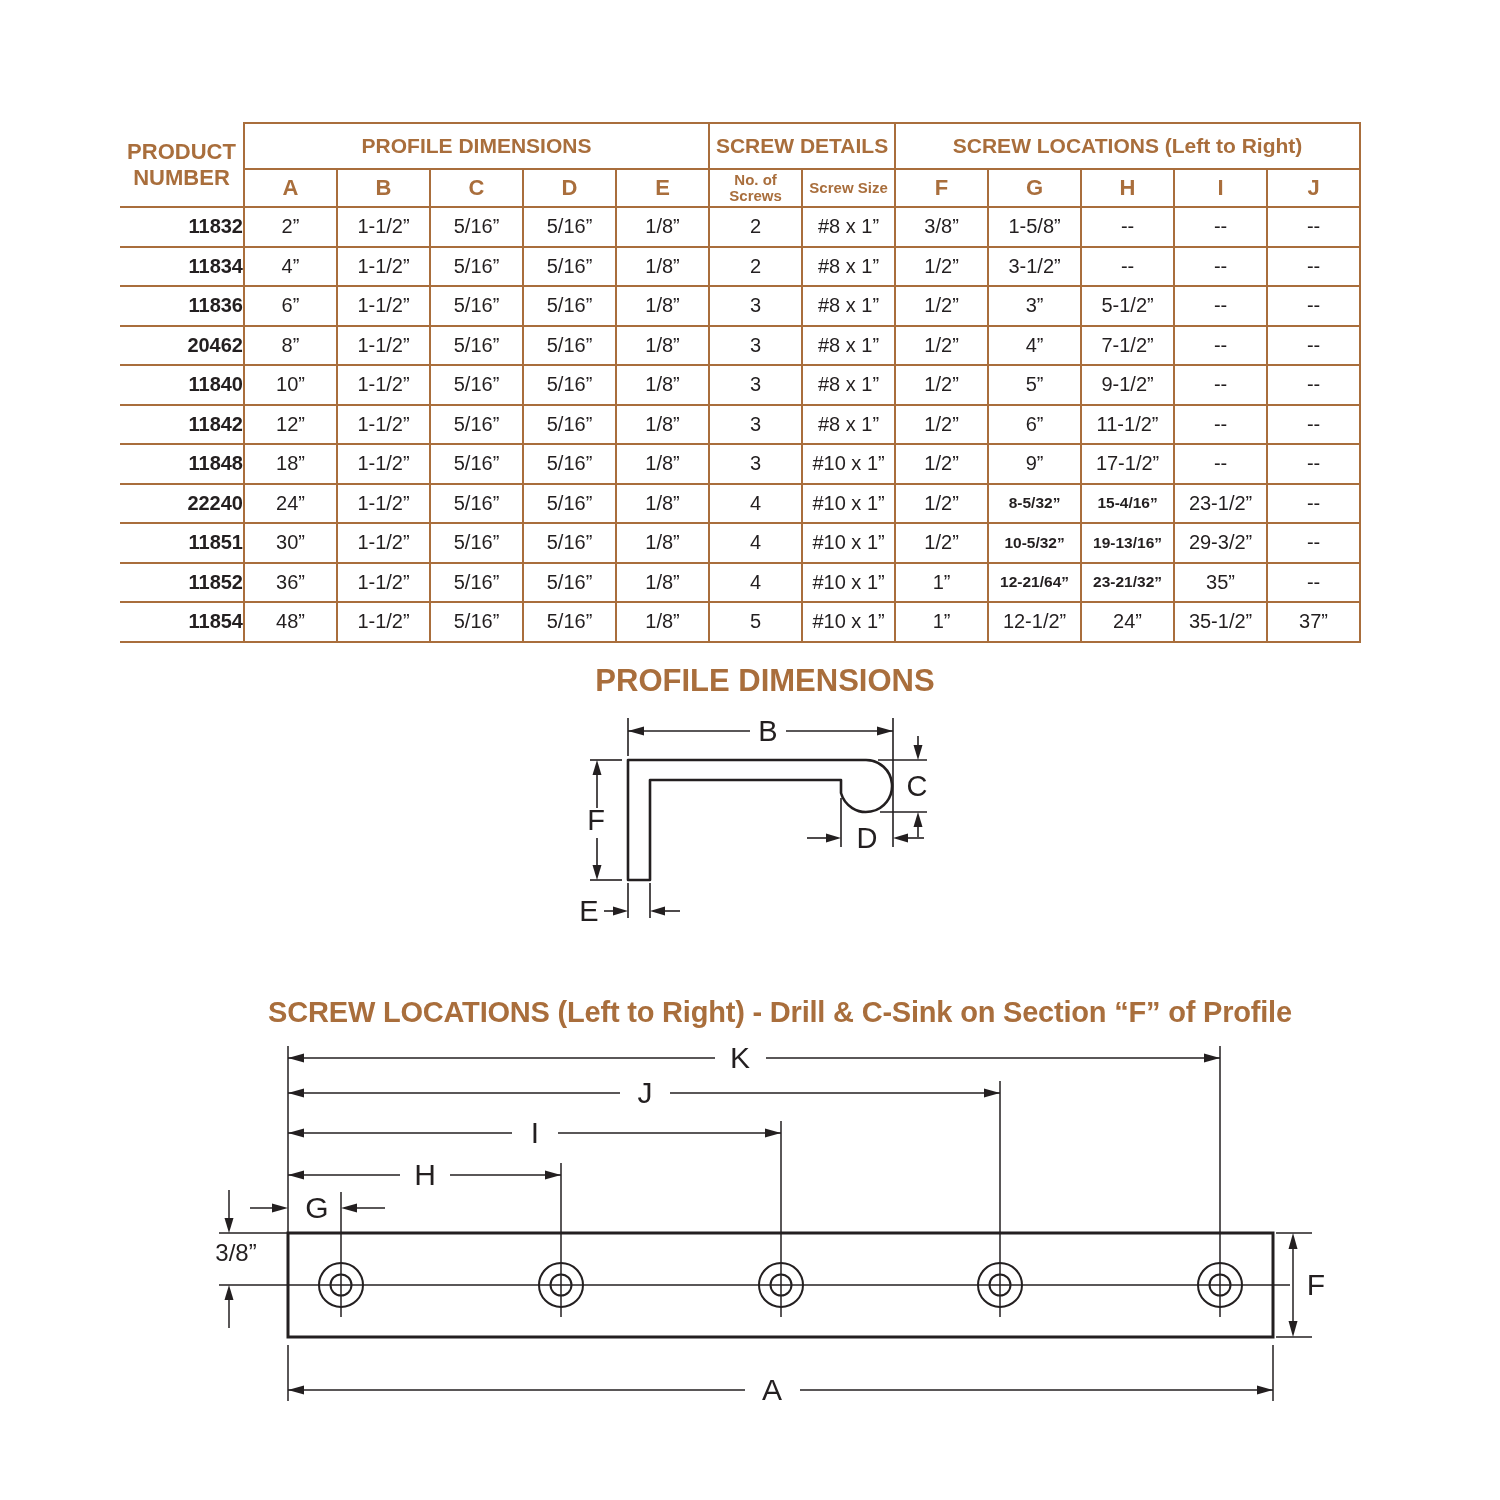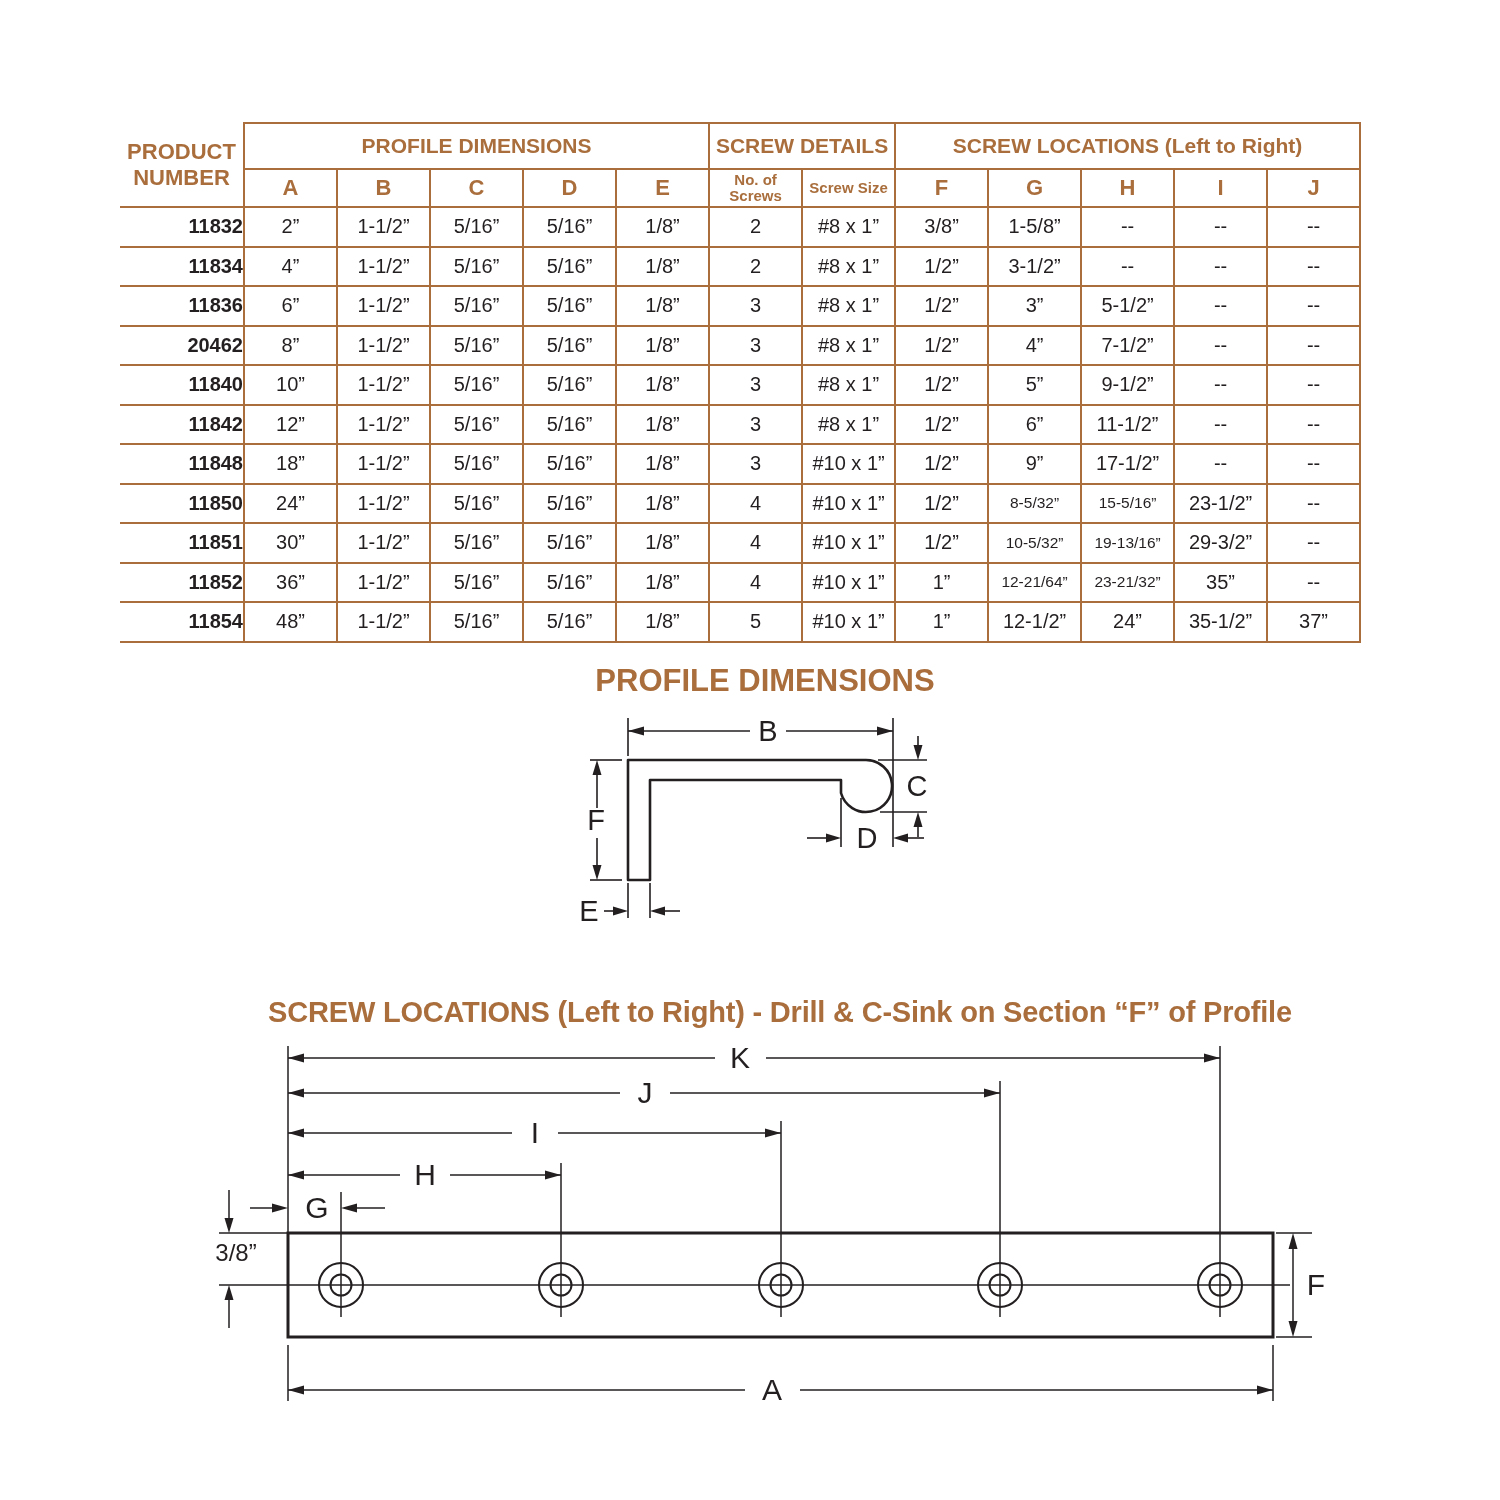--- a/index.html
+++ b/index.html
@@ -19,21 +19,21 @@
   .spec-table th.subhead { white-space:normal; }
   .spec-table .prod-head {
     border-top:none; border-left:none; border-bottom:2px solid #A96E3C;
     color:#A96E3C; font-size:22px; font-weight:bold; line-height:1.15;
   }
   .spec-table th.group { color:#A96E3C; font-size:21px; font-weight:bold; height:44px; }
   .spec-table th.letter { color:#A96E3C; font-size:22px; font-weight:bold; height:36px; }
   .spec-table th.subhead { color:#A96E3C; font-size:15px; font-weight:bold; line-height:1.1; }
   .spec-table tbody td { font-size:20px; color:#231F20; height:37.5px; }
   .spec-table tbody td.prod { border-left:none; font-weight:bold; font-size:20px;text-align:right; }
-  .spec-table tbody td.small { font-size:15.5px; }
+  .spec-table tbody td.small { font-size:15.5px;font-weight:bold; }
   
   .section-title {
     position:absolute; text-align:center; color:#A96E3C; font-weight:bold;
   }
   .profile-title { left:0px; top:663px; width:1530px; font-size:31px; }
   .screw-title  { left:30px; top:996px; width:1500px; font-size:29px; letter-spacing:-0.2px; }
   
   .profile-svg { position:absolute; left:560px; top:710px; width:580px; height:230px; }
   .screw-svg   { position:absolute; left:180px; top:1040px; width:1170px; height:370px; }
   svg text { font-family:"Liberation Sans", sans-serif; fill:#231F20; }
@@ -193,31 +193,31 @@
           <td>1/8”</td>
           <td>3</td>
           <td>#10 x 1”</td>
           <td>1/2”</td>
           <td>9”</td>
           <td>17-1/2”</td>
           <td>--</td>
           <td>--</td>
         </tr>
         <tr>
-          <td class="prod">11850</td>
+          <td class="prod">22240</td>
           <td>24”</td>
           <td>1-1/2”</td>
           <td>5/16”</td>
           <td>5/16”</td>
           <td>1/8”</td>
           <td>4</td>
           <td>#10 x 1”</td>
           <td>1/2”</td>
           <td class="small">8-5/32”</td>
-          <td class="small">15-5/16”</td>
+          <td class="small">15-4/16”</td>
           <td>23-1/2”</td>
           <td>--</td>
         </tr>
         <tr>
           <td class="prod">11851</td>
           <td>30”</td>
           <td>1-1/2”</td>
           <td>5/16”</td>
           <td>5/16”</td>
           <td>1/8”</td>

